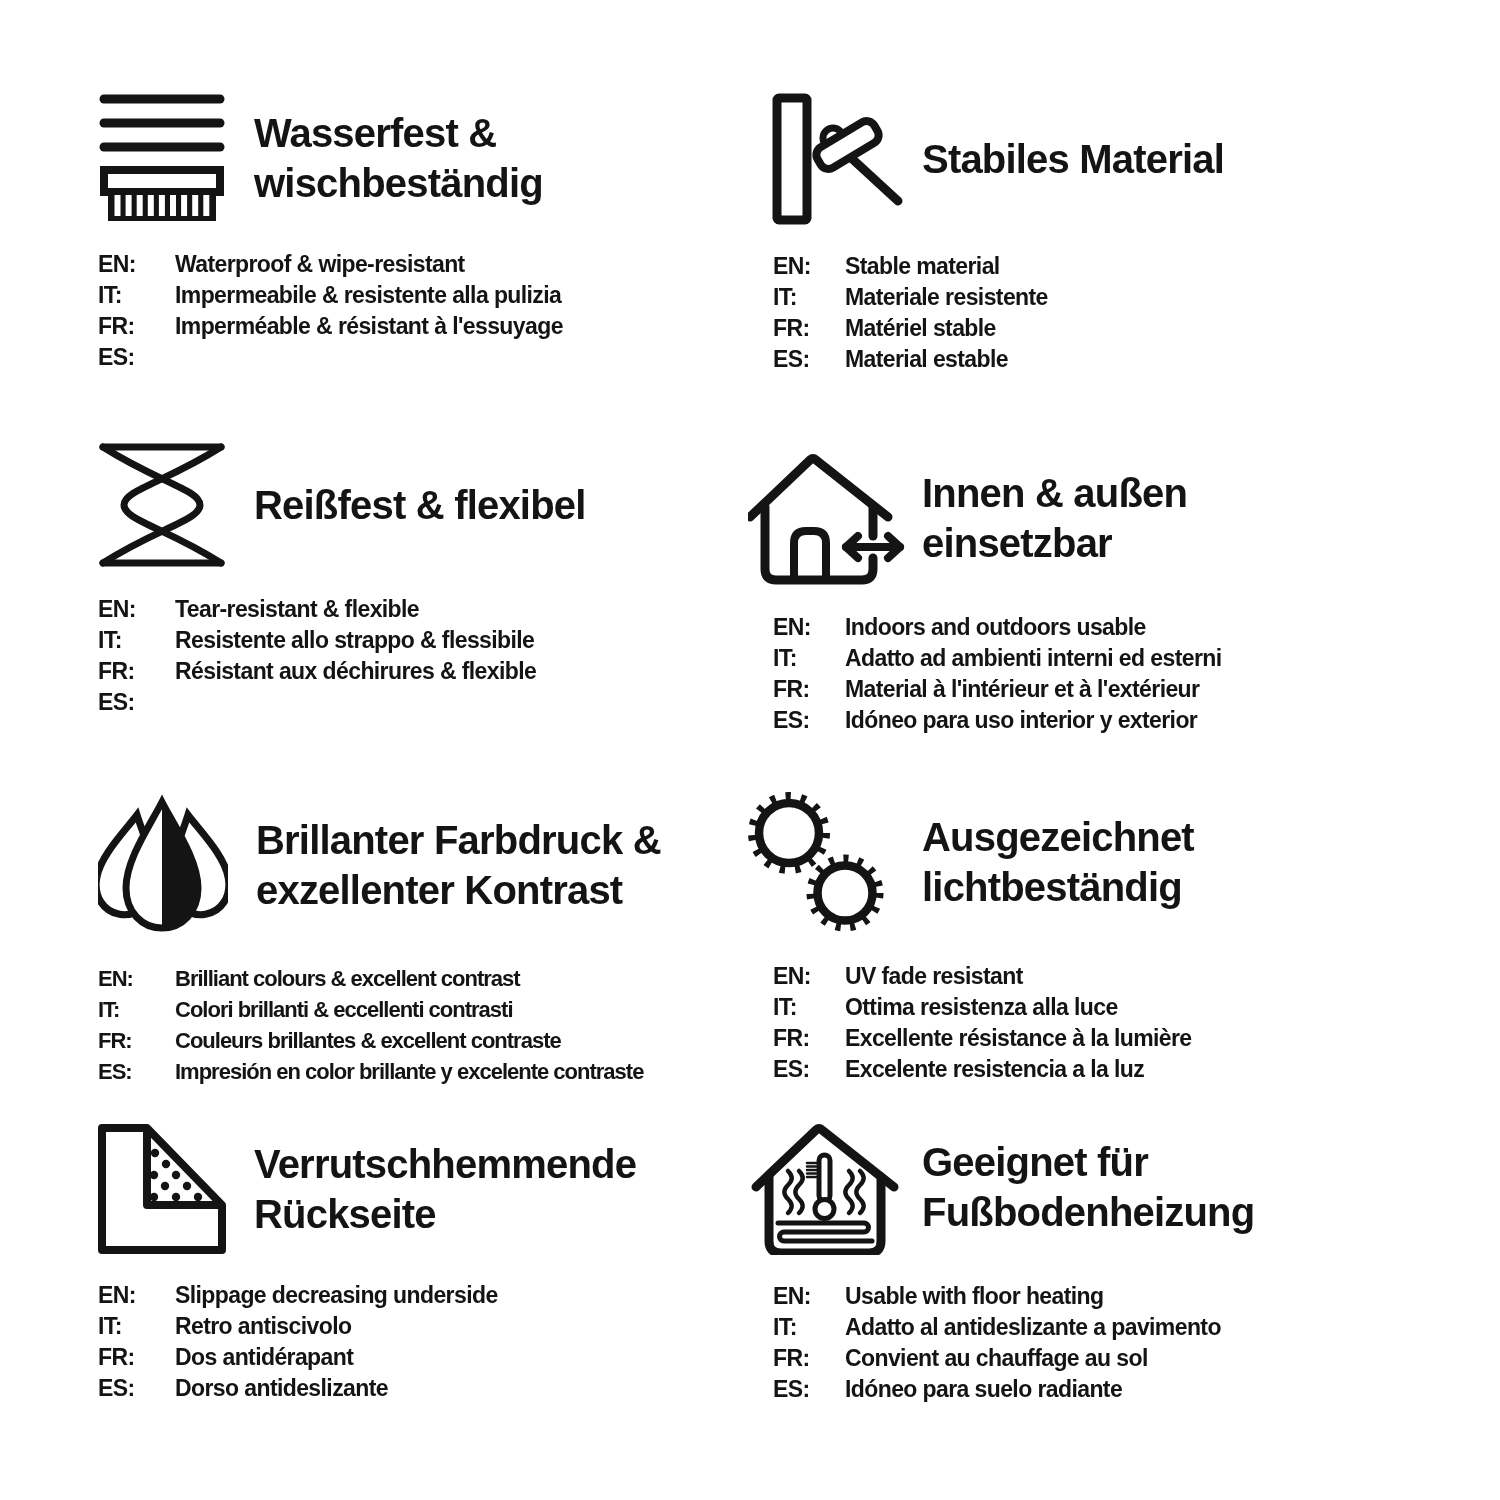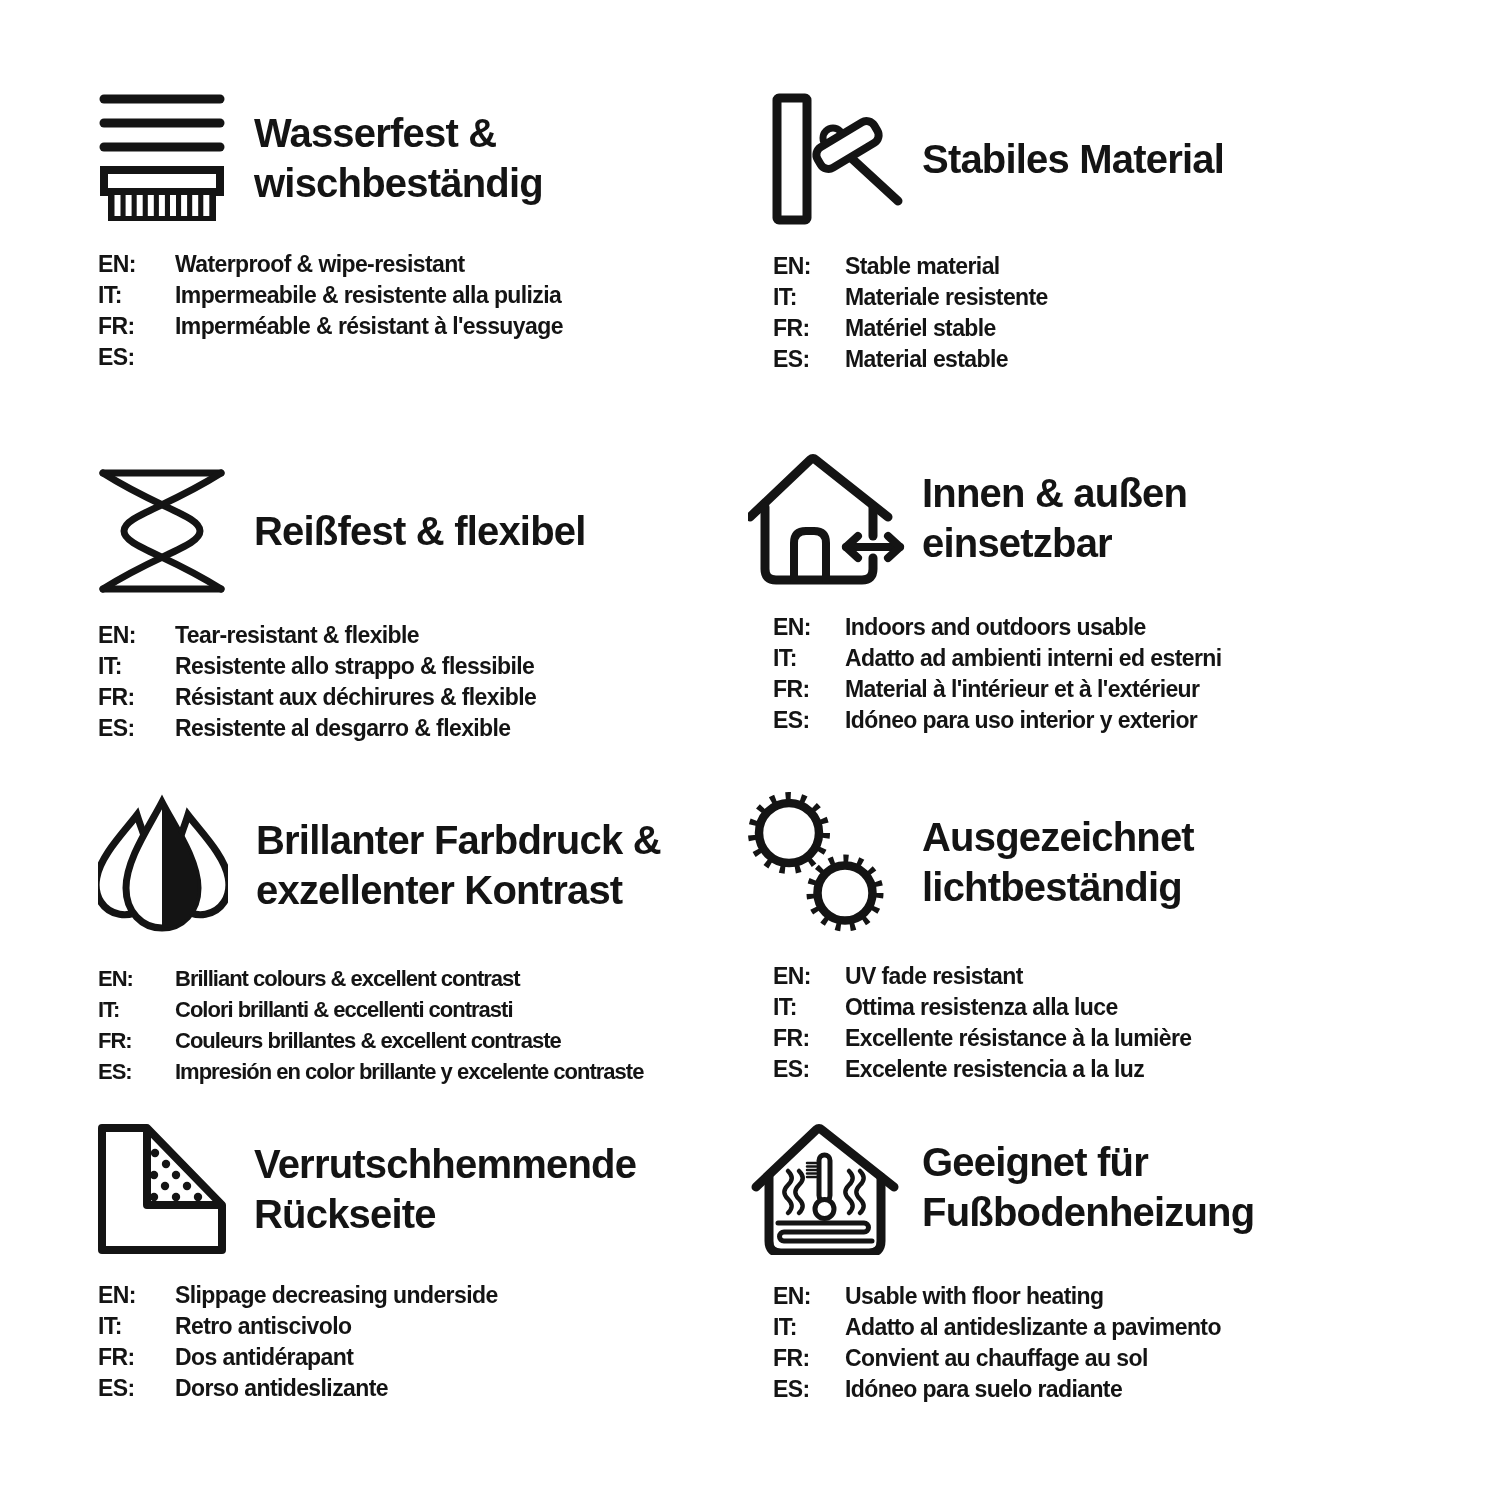--- a/index.html
+++ b/index.html
@@ -19,21 +19,21 @@
   }
   .langs{margin-top:26px;}
   .lang-row{display:flex;line-height:31px;font-size:23px;font-weight:700;letter-spacing:-0.6px;white-space:nowrap;}
   .code{flex:none;}
   .left .code{width:77px;}
   .right .code{width:72px;}
   .right .langs{margin-left:25px;}
   .b5 .lang-row{font-size:22px;letter-spacing:-1px;}
   .b1{left:98px;top:93px;}
   .b2{left:748px;top:93px;}
-  .b3{left:98px;top:468px;}
+  .b3{left:98px;top:442px;}
   .b4{left:748px;top:450px;}
   .b5{left:98px;top:793px;}
   .b6{left:748px;top:789px;}
   .b7{left:98px;top:1124px;}
   .b8{left:748px;top:1119px;}
   svg{display:block;}
 </style>
 </head>
 <body>
 
@@ -133,21 +133,20 @@
       <div class="lang-row">
           <span class="code">IT:</span>
           <span class="text">Resistente allo strappo &amp; flessibile</span>
         </div>
       <div class="lang-row">
           <span class="code">FR:</span>
           <span class="text">Résistant aux déchirures &amp; flexible</span>
         </div>
       <div class="lang-row">
           <span class="code">ES:</span>
-          <span class="text">Resistente al desgarro &amp; flexible</span>
         </div>
     </div>
   </div>
 
   <div class="block right b4">
     <div class="head">
       <svg class="icon" width="160" height="136" viewBox="0 0 160 136">
         <g fill="none" stroke="#141414" stroke-width="9" stroke-linecap="round" stroke-linejoin="round">
           <path d="M2,67 L62,10 Q65,7.5 68,10 L140,67"></path>
           <path d="M17,57 V119 Q17,130 28,130 H114 Q125,130 125,119 V108"></path>

